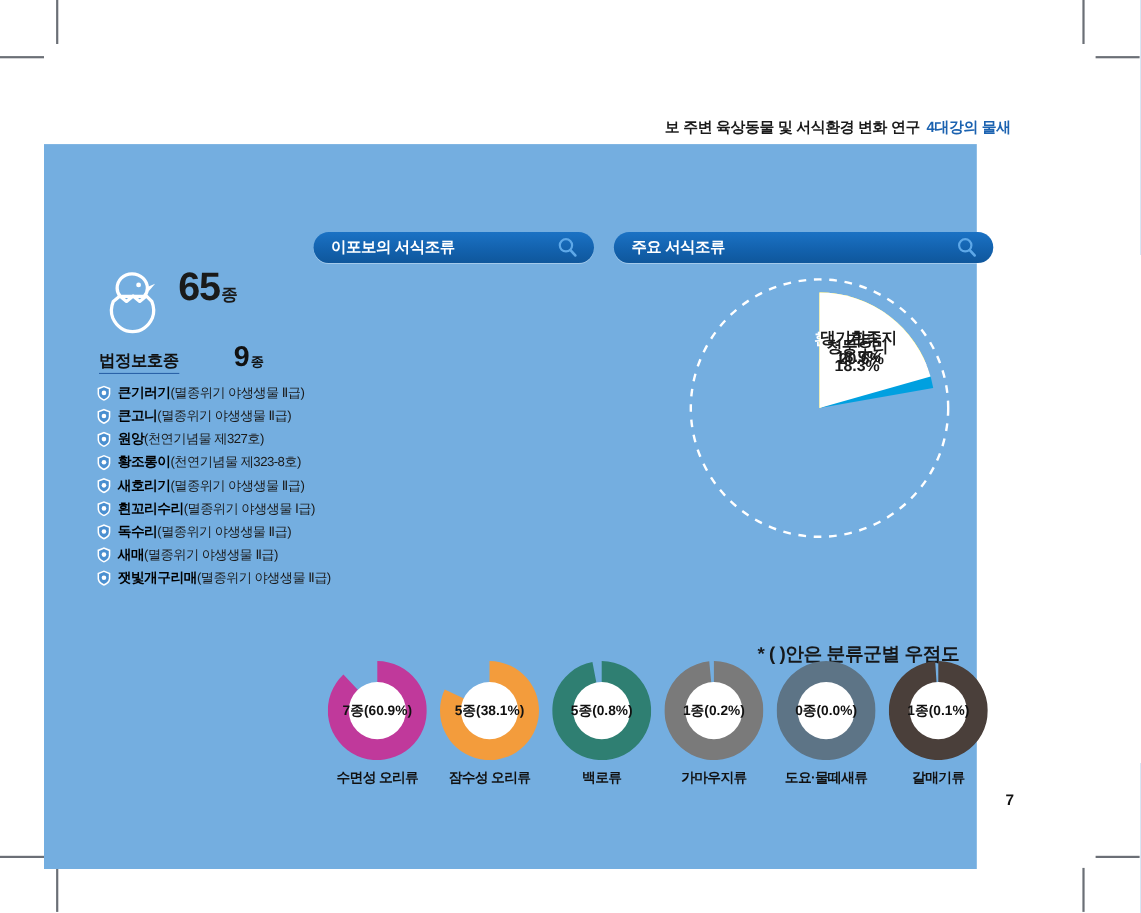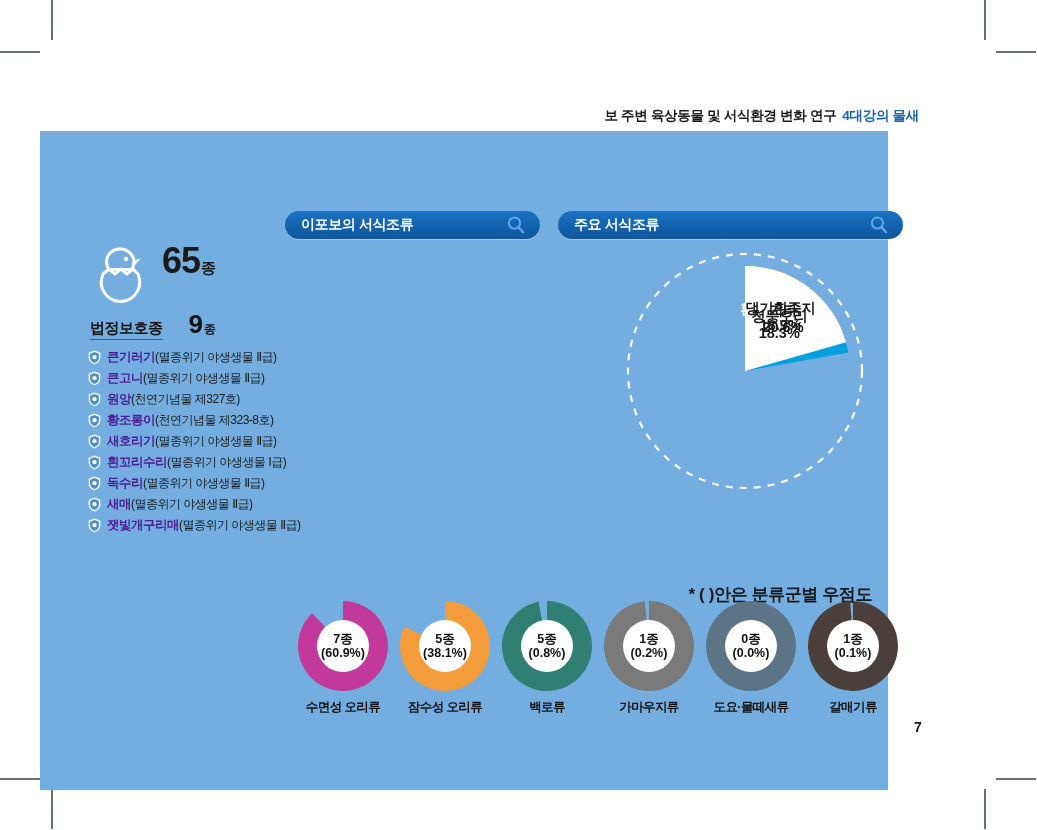--- a/index.html
+++ b/index.html
@@ -45,52 +45,52 @@
   
   #chick-icon{position:absolute;left:50px;top:112px;width:60px;height:62px;}
   #count-main{
     position:absolute;left:122px;top:112px;
     font-size:36px;font-weight:bold;color:#1a1a1a;line-height:1;
     letter-spacing:-1px;
   }
   #count-main .unit{font-size:15px;font-weight:bold;margin-left:1px;}
 
   #protect-row{
-    position:absolute;left:50px;top:180px;display:flex;align-items:baseline;
+    position:absolute;left:50px;top:180px;display:flex;align-items:baseline;gap:24px;
   }
   #protect-label{
     font-size:15px;font-weight:bold;color:#111;border-bottom:1.5px solid #2a62a8;
     padding-bottom:1px;letter-spacing:-0.5px;
   }
   #protect-num{font-size:26px;font-weight:bold;color:#111;margin-left:26px;line-height:1;}
   #protect-num .unit{font-size:12px;margin-left:1px;}
 
   #species-list{position:absolute;left:48px;top:216px;width:290px;}
   .sp-item{display:flex;align-items:center;height:21px;white-space:nowrap;}
   .shield{width:13px;height:15px;margin-right:6px;flex:none;}
-  .sp-name{font-size:12.5px;font-weight:bold;color:#4c1d95;letter-spacing:-0.5px;}
+  .sp-name{font-size:12.5px;font-weight:bold;color:#000000;letter-spacing:-0.5px;}
   .sp-note{font-size:12px;color:#1a1a1a;letter-spacing:-0.5px;}
 
   
   #pie-wrap{position:absolute;left:570px;top:115px;width:270px;height:250px;}
   .pie-lab{position:absolute;text-align:center;line-height:1.18;font-weight:bold;}
   .pie-lab .n{font-size:14.5px;letter-spacing:-0.5px;display:block;}
   .pie-lab .v{font-size:14.5px;display:block;}
 
   
   #donut-note{
     position:absolute;right:16px;top:452px;font-size:17px;font-weight:bold;
     color:#16181a;letter-spacing:-0.4px;
   }
   #donut-row{position:absolute;left:258px;top:470px;width:640px;height:140px;}
   .donut{position:absolute;width:90px;height:90px;top:0;}
   .donut svg{display:block;}
   .donut .ctr{
     position:absolute;left:0;top:0;width:90px;height:90px;
-    display:flex;flex-direction:column;align-items:center;justify-content:center;
+    display:flex;align-items:center;justify-content:center;
     font-weight:bold;color:#111;line-height:1.15;pointer-events:none;
   }
   .donut .ctr .a{font-size:12.5px;}
   .donut .ctr .b{font-size:12.5px;}
   .dlabel{
     position:absolute;top:98px;width:130px;left:-20px;text-align:center;
     font-size:12.5px;font-weight:bold;color:#111;letter-spacing:-0.6px;white-space:nowrap;
   }
 
   #page-num{

